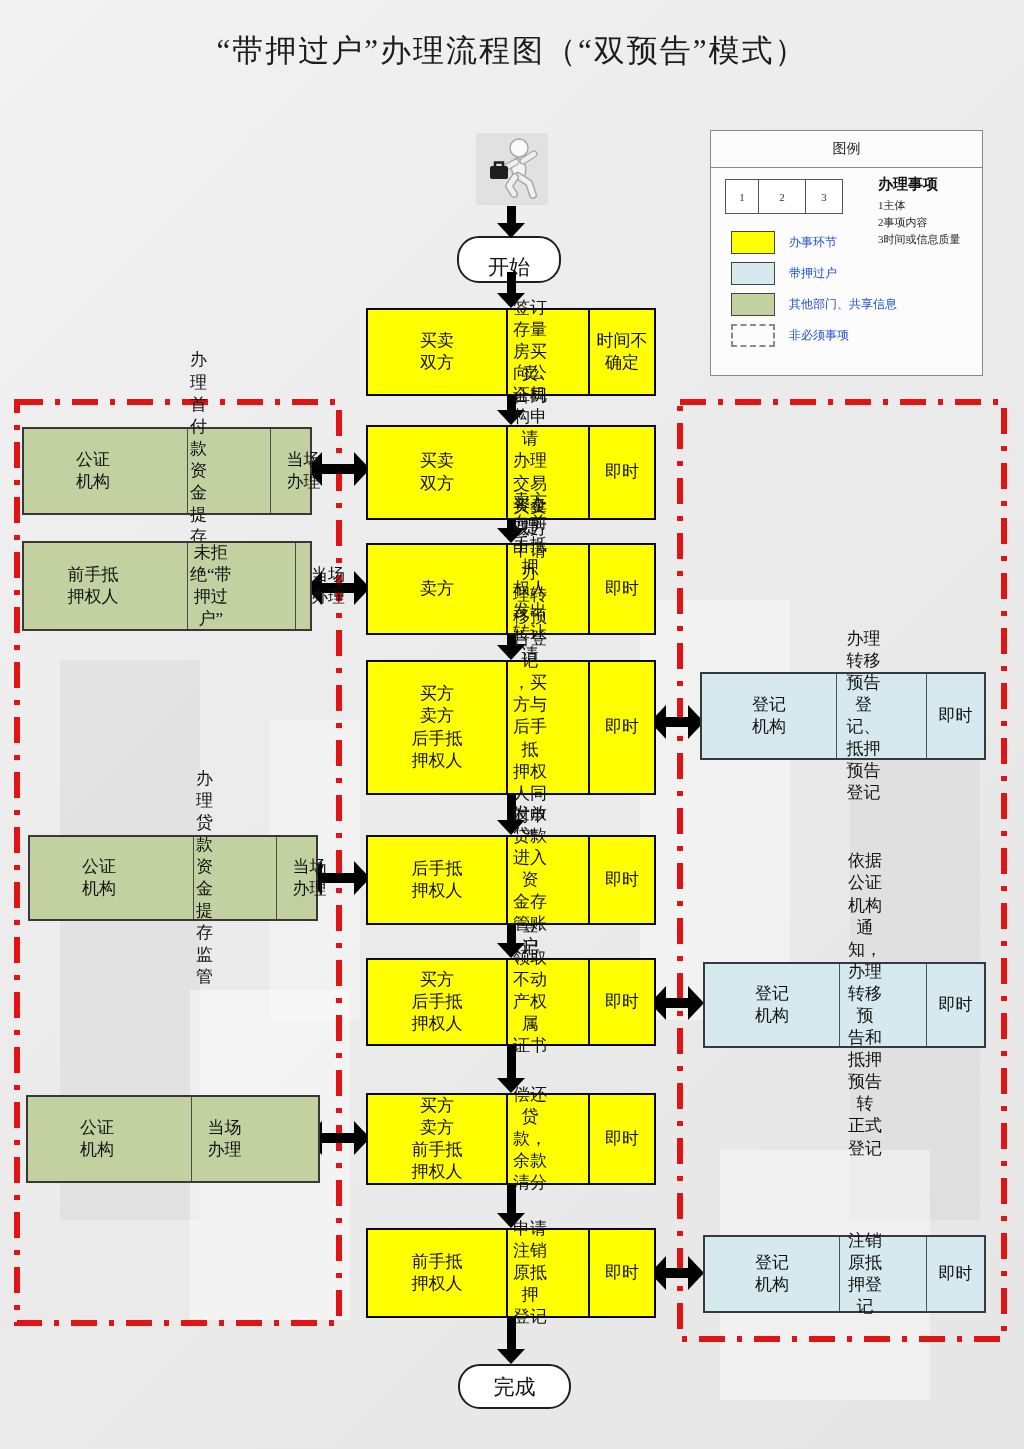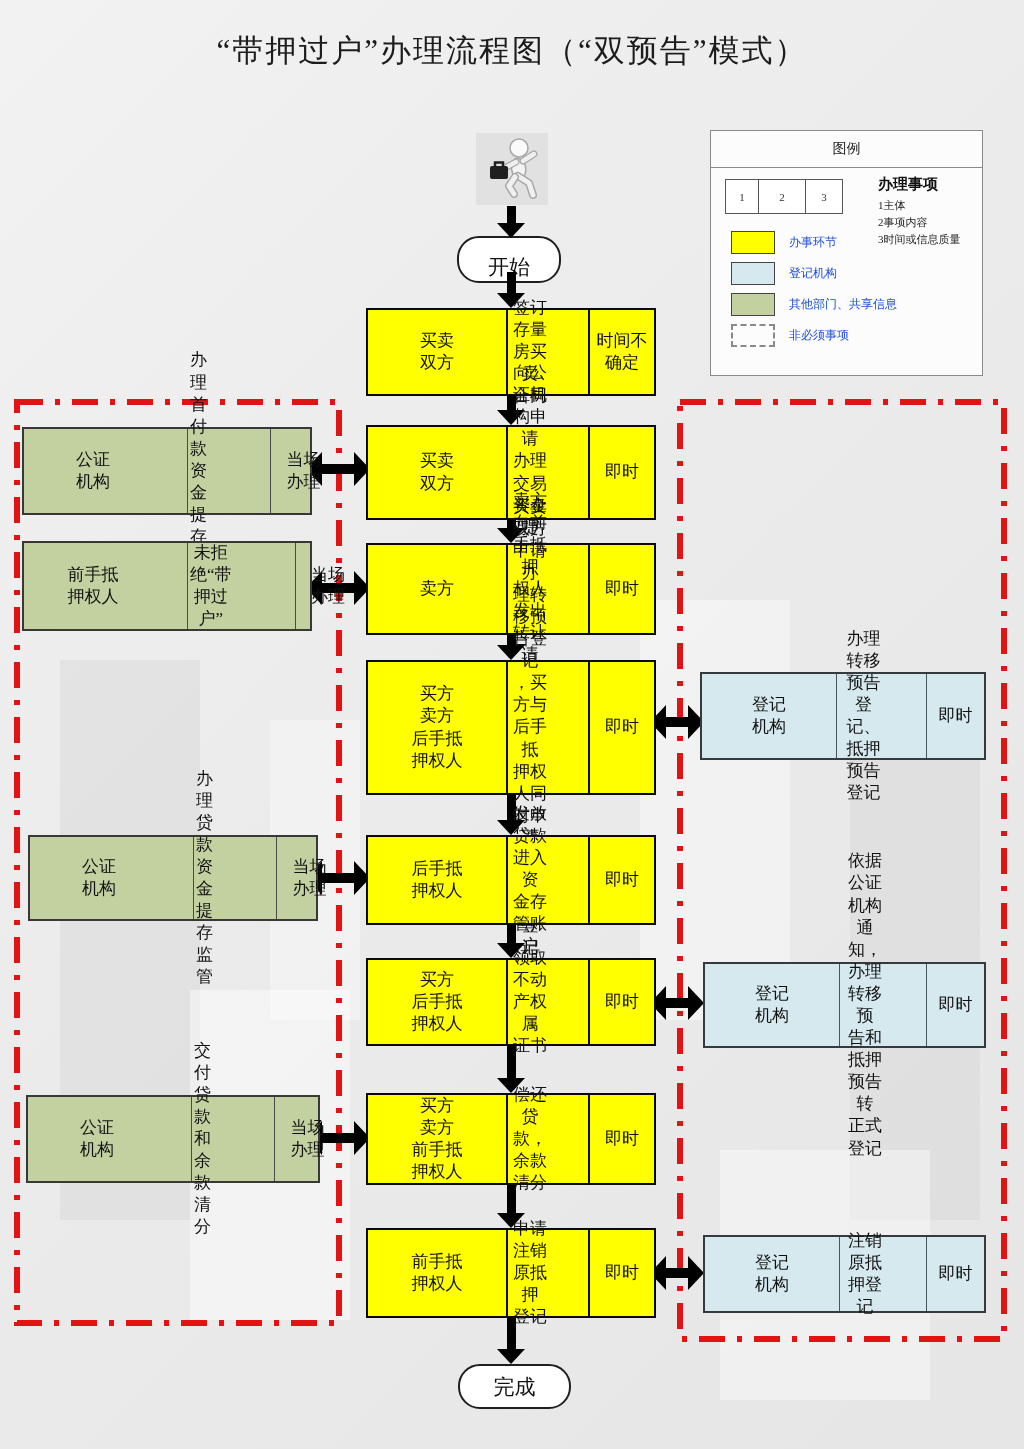--- a/index.html
+++ b/index.html
@@ -94,21 +94,21 @@
       <div>1主体</div>
       <div>2事项内容</div>
       <div>3时间或信息质量</div>
     </div>
     <div class="lg-row" style="top:100px;">
       <div class="swatch sw-yellow"></div>
       <div class="lg-label">办事环节</div>
     </div>
     <div class="lg-row" style="top:131px;">
       <div class="swatch sw-blue"></div>
-      <div class="lg-label">登记机构</div>
+      <div class="lg-label">带押过户</div>
     </div>
     <div class="lg-row" style="top:162px;">
       <div class="swatch sw-green"></div>
       <div class="lg-label">其他部门、共享信息</div>
     </div>
     <div class="lg-row" style="top:193px;">
       <div class="swatch sw-dashed"></div>
       <div class="lg-label">非必须事项</div>
     </div>
   </div>
@@ -303,22 +303,20 @@
     <div class="cell subject">公证
 机构</div>
     <div class="cell content">办理贷款
 资金提存监管</div>
     <div class="cell time">当场
 办理</div>
   </div>
   <div class="pbox green" style="left:26px;top:1095px;width:294px;height:88px;">
     <div class="cell subject">公证
 机构</div>
-    <div class="cell content">交付贷款和
-余款清分</div>
     <div class="cell time">当场
 办理</div>
   </div>
 
   <div class="pbox blue" style="left:700px;top:672px;width:286px;height:88px;">
     <div class="cell subject">登记
 机构</div>
     <div class="cell content">办理转移预告登记、
 抵押预告登记</div>
     <div class="cell time">即时</div>

